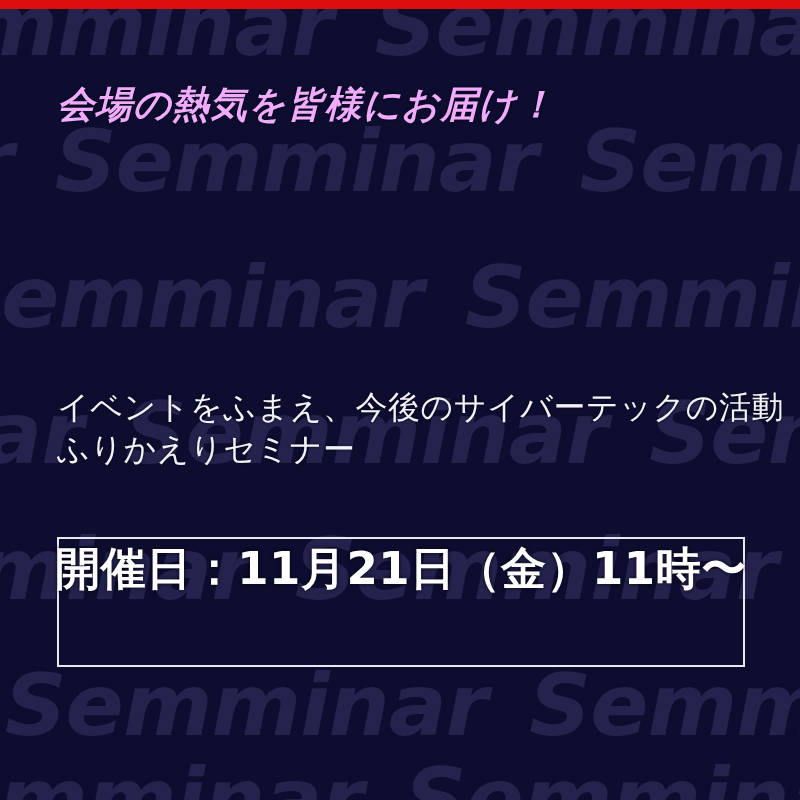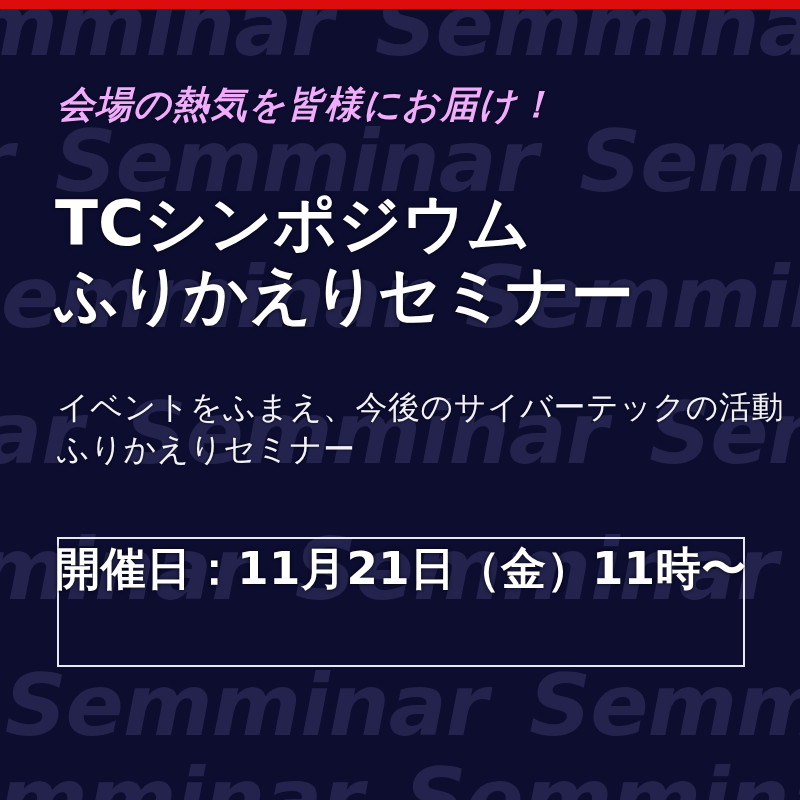--- a/index.html
+++ b/index.html
@@ -146,24 +146,20 @@
     <div class="wm-row wm-r3"><span>Semminar</span><span>Semminar</span><span>Semminar</span></div>
     <div class="wm-row wm-r4"><span>Semminar</span><span>Semminar</span></div>
     <div class="wm-row wm-r5"><span>Semminar</span><span>Semminar</span><span>Semminar</span></div>
     <div class="wm-row wm-r6"><span>Semminar</span><span>Semminar</span></div>
   </div>
 
   <div id="content">
 
     <div class="headline">会場の熱気を皆様にお届け！</div>
 
-    <div class="title-block">
-      <span class="title-line">TCシンポジウム</span>
-      <span class="title-line">ふりかえりセミナー</span>
-    </div>
 
     <div class="subtitle-block">
       <span class="subtitle-line">イベントをふまえ、今後のサイバーテックの活動</span>
       <span class="subtitle-line">ふりかえりセミナー</span>
     </div>
 
     <div class="date-box">
       <span class="date-text">開催日：11月21日（金）11時〜</span>
     </div>
 

